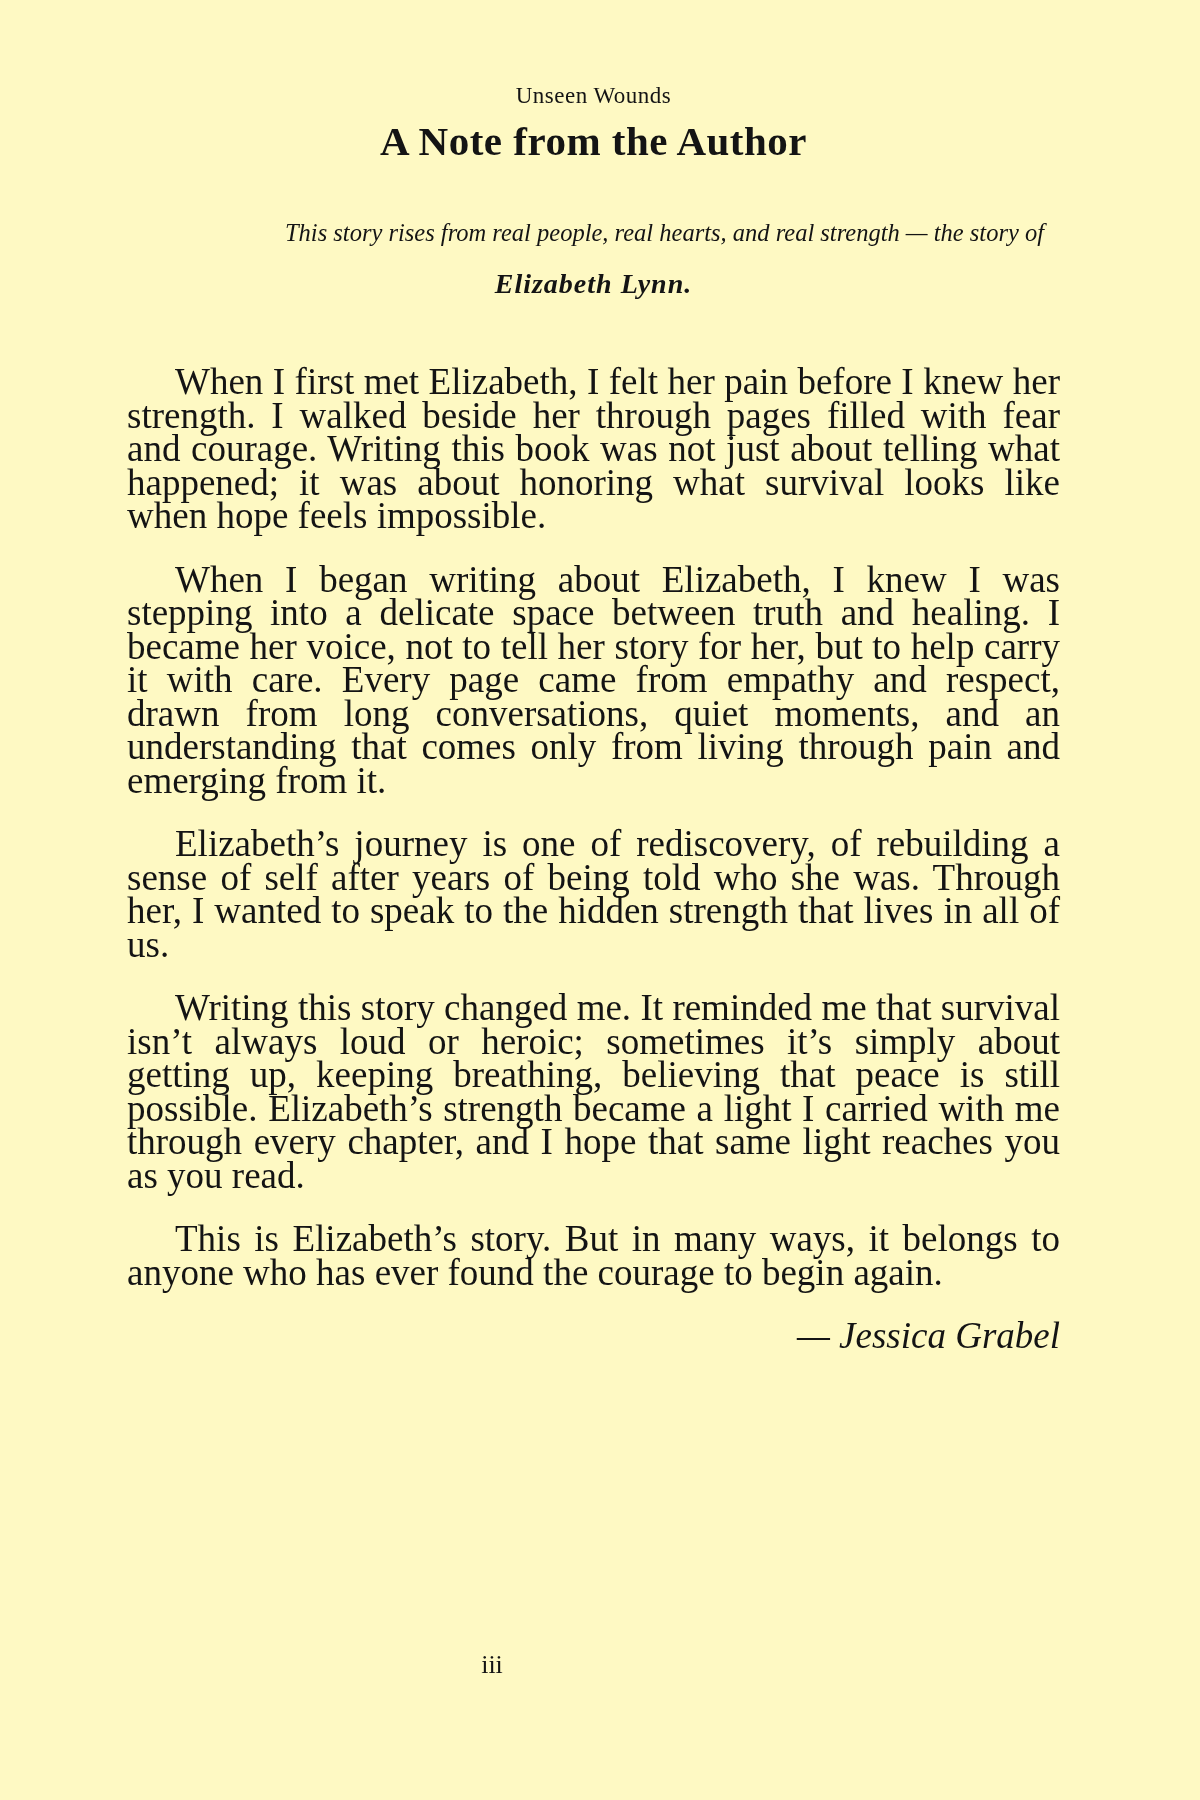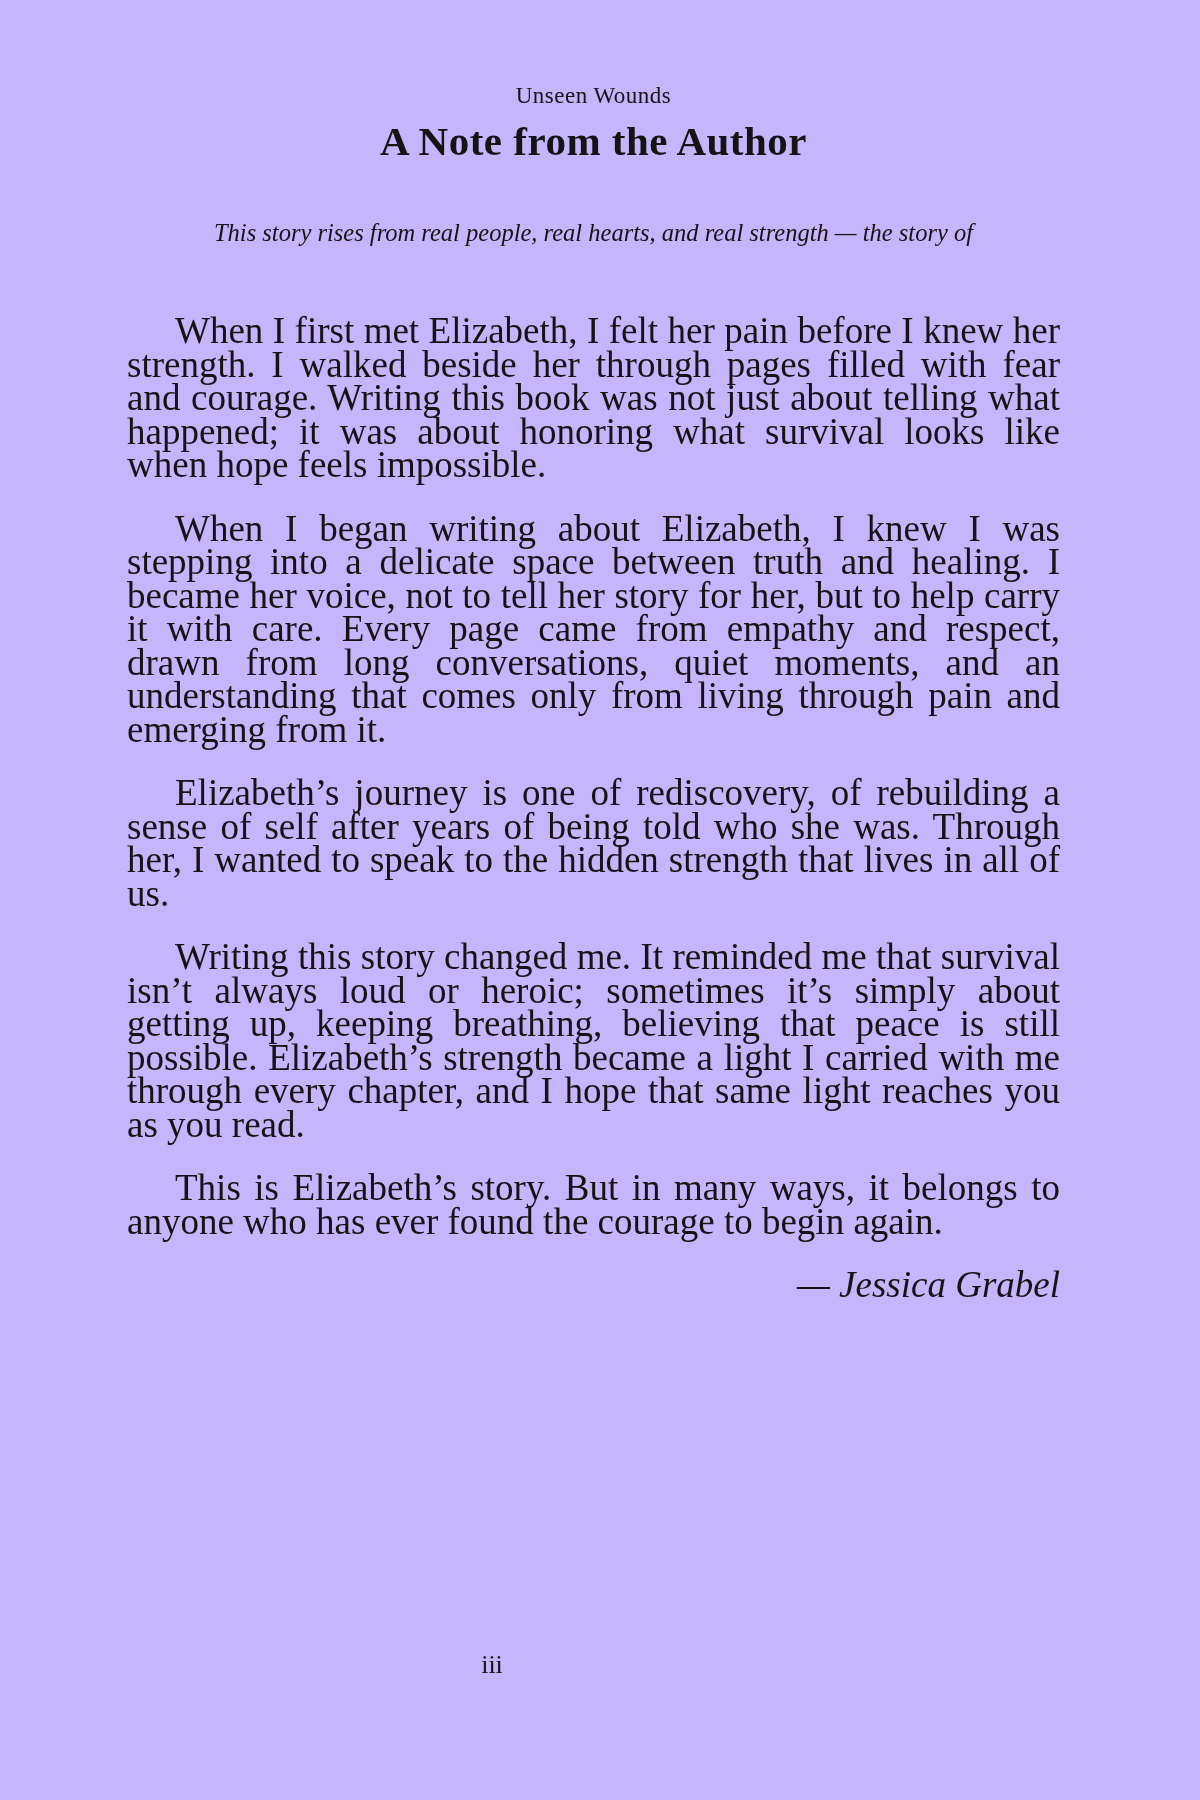--- a/index.html
+++ b/index.html
@@ -4,21 +4,21 @@
 <style>
   html, body {
     margin: 0;
     padding: 0;
     background: #ffffff;
   }
   .page {
     position: relative;
     width: 1200px;
     height: 1800px;
-    background: #c4b5fd;
+    background: #fef9c3;
     color: #141414;
     font-family: "Liberation Serif", serif;
     box-sizing: border-box;
     padding: 84px 140px 0 127px;
     overflow: hidden;
   }
   .running-header {
     text-align: center;
     font-size: 23px;
     line-height: 24px;
@@ -35,21 +35,22 @@
   }
   .epigraph {
     margin-top: 52px;
     text-align: center;
   }
   .epigraph-line1 {
     font-style: italic;
     font-size: 24.5px;
     line-height: 34px;
     white-space: nowrap;
-    margin: 0;
+    margin: 16px;
+    text-align: right;
   }
   .epigraph-line2 {
     font-style: italic;
     font-weight: bold;
     font-size: 28px;
     line-height: 35px;
     letter-spacing: 1px;
     margin: 0;
   }
   .body-text {
@@ -81,20 +82,21 @@
 <body>
 
 <div class="page">
 
   <div class="running-header">Unseen Wounds</div>
 
   <h1 class="page-title">A Note from the Author</h1>
 
   <div class="epigraph">
     <p class="epigraph-line1">This story rises from real people, real hearts, and real strength — the story of</p>
+    <p class="epigraph-line2">Elizabeth Lynn.</p>
   </div>
 
   <div class="body-text">
     <p>When I first met Elizabeth, I felt her pain before I knew her strength. I walked beside her through pages filled with fear and courage. Writing this book was not just about telling what happened; it was about honoring what survival looks like when hope feels impossible.</p>
     <p>When I began writing about Elizabeth, I knew I was stepping into a delicate space between truth and healing. I became her voice, not to tell her story for her, but to help carry it with care. Every page came from empathy and respect, drawn from long conversations, quiet moments, and an understanding that comes only from living through pain and emerging from it.</p>
     <p>Elizabeth’s journey is one of rediscovery, of rebuilding a sense of self after years of being told who she was. Through her, I wanted to speak to the hidden strength that lives in all of us.</p>
     <p>Writing this story changed me. It reminded me that survival isn’t always loud or heroic; sometimes it’s simply about getting up, keeping breathing, believing that peace is still possible. Elizabeth’s strength became a light I carried with me through every chapter, and I hope that same light reaches you as you read.</p>
     <p>This is Elizabeth’s story. But in many ways, it belongs to anyone who has ever found the courage to begin again.</p>
     <p class="signature">— Jessica Grabel</p>
   </div>

